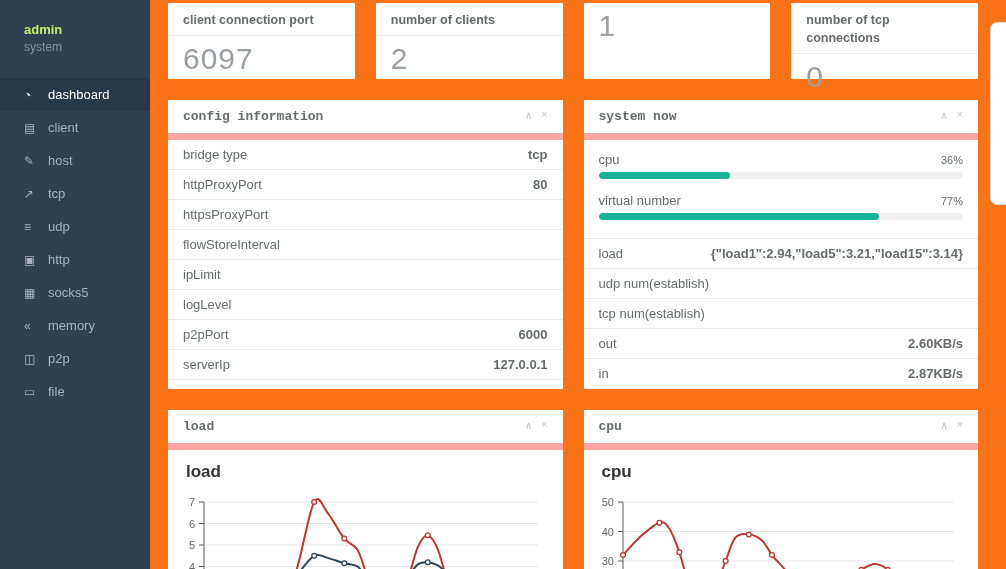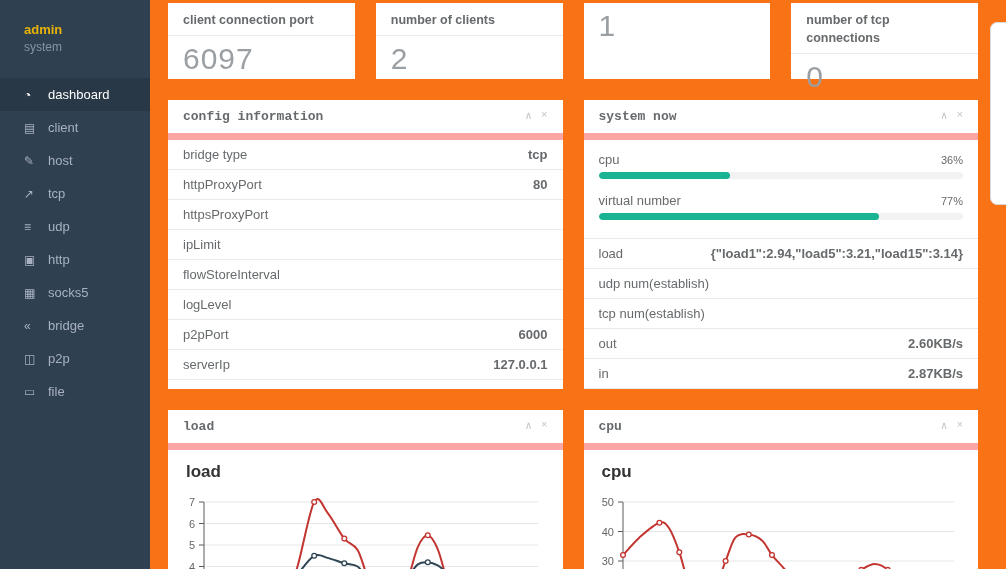--- a/index.html
+++ b/index.html
@@ -3,21 +3,21 @@
 <meta charset="utf-8">
 <style>
   * { box-sizing: border-box; margin: 0; padding: 0; }
   html,body { width:1006px; height:569px; overflow:hidden; }
   body { font-family: "Liberation Sans", "DejaVu Sans", sans-serif; background:#f3f3f4; }
   .app { position:relative; display:flex; width:1006px; height:569px; overflow:hidden; }
 
   
   .sidebar { width:150px; min-width:150px; background:#2f4050; height:100%; }
   .side-head { padding:22px 0 14px 24px; }
-  .side-user-name { color:#eab308; font-weight:bold; font-size:13px; }
+  .side-user-name { color:#bef264; font-weight:bold; font-size:13px; }
   .side-user-role { color:#8095a8; font-size:12px; margin-top:3px; }
   .side-menu { margin-top:10px; }
   .side-item { display:flex; align-items:center; height:33px; padding-left:24px;
                color:#a7b1c2; font-size:13px; cursor:pointer; }
   .side-item .mi { width:24px; font-size:12px; color:#a7b1c2; display:inline-block; }
   .side-item.active { background:#293846; color:#ffffff; }
   .side-item.active .mi { color:#ffffff; }
 
   
   .main { flex:1; padding:3px 28px 0 18px; background:#f97316; overflow:hidden; }
@@ -99,21 +99,21 @@
       <div class="side-item">
         <span class="mi">▣</span>
         <span>http</span>
       </div>
       <div class="side-item">
         <span class="mi">▦</span>
         <span>socks5</span>
       </div>
       <div class="side-item">
         <span class="mi">«</span>
-        <span>bridge</span>
+        <span>memory</span>
       </div>
       <div class="side-item">
         <span class="mi">◫</span>
         <span>p2p</span>
       </div>
       <div class="side-item">
         <span class="mi">▭</span>
         <span>file</span>
       </div>
     </div>
@@ -156,25 +156,25 @@
           </div>
           <div class="kv-row">
             <span class="kv-label">httpProxyPort</span>
             <span class="kv-value">80</span>
           </div>
           <div class="kv-row">
             <span class="kv-label">httpsProxyPort</span>
             <span class="kv-value"></span>
           </div>
           <div class="kv-row">
+            <span class="kv-label">flowStoreInterval</span>
+            <span class="kv-value"></span>
+          </div>
+          <div class="kv-row">
             <span class="kv-label">ipLimit</span>
-            <span class="kv-value"></span>
-          </div>
-          <div class="kv-row">
-            <span class="kv-label">flowStoreInterval</span>
             <span class="kv-value"></span>
           </div>
           <div class="kv-row">
             <span class="kv-label">logLevel</span>
             <span class="kv-value"></span>
           </div>
           <div class="kv-row">
             <span class="kv-label">p2pPort</span>
             <span class="kv-value">6000</span>
           </div>

